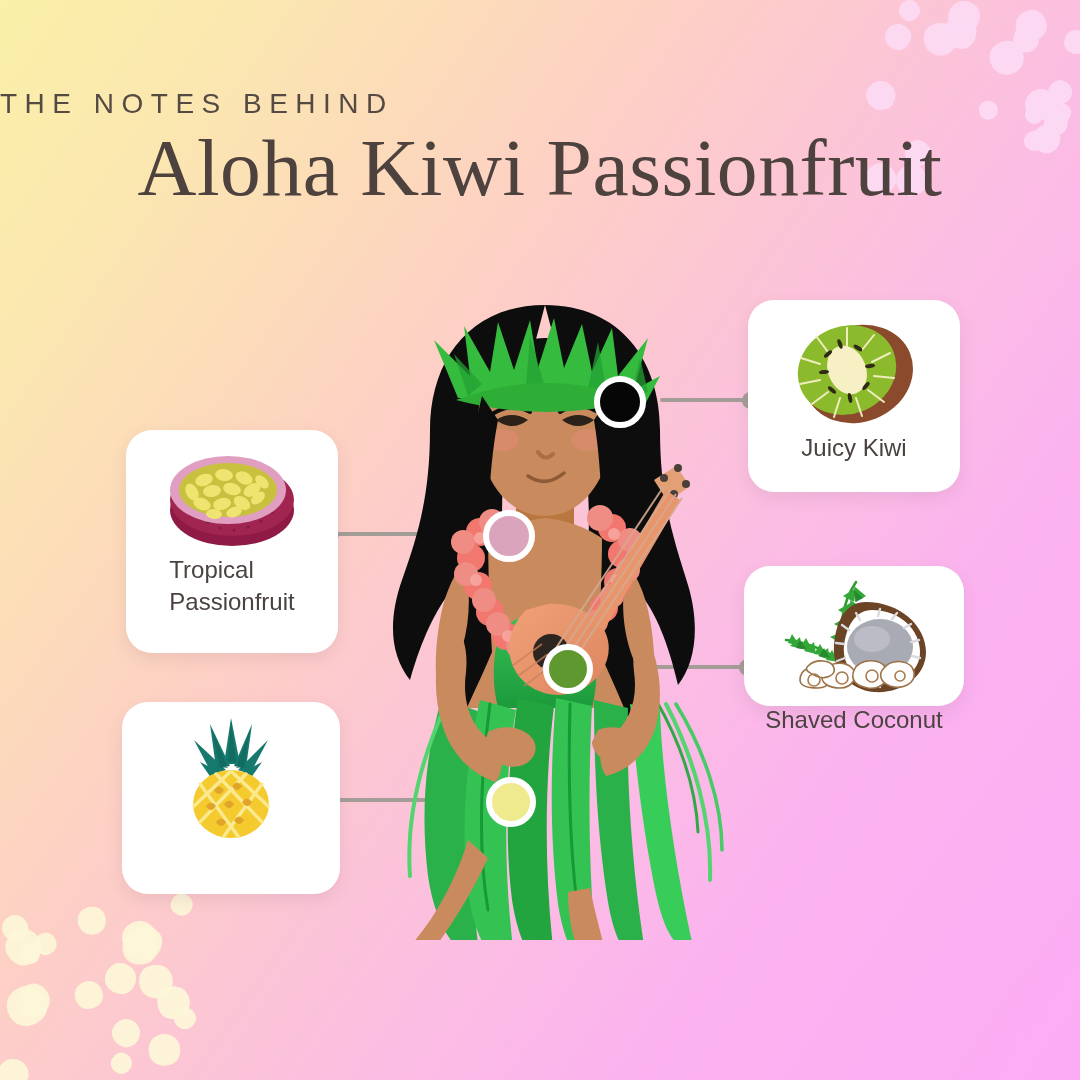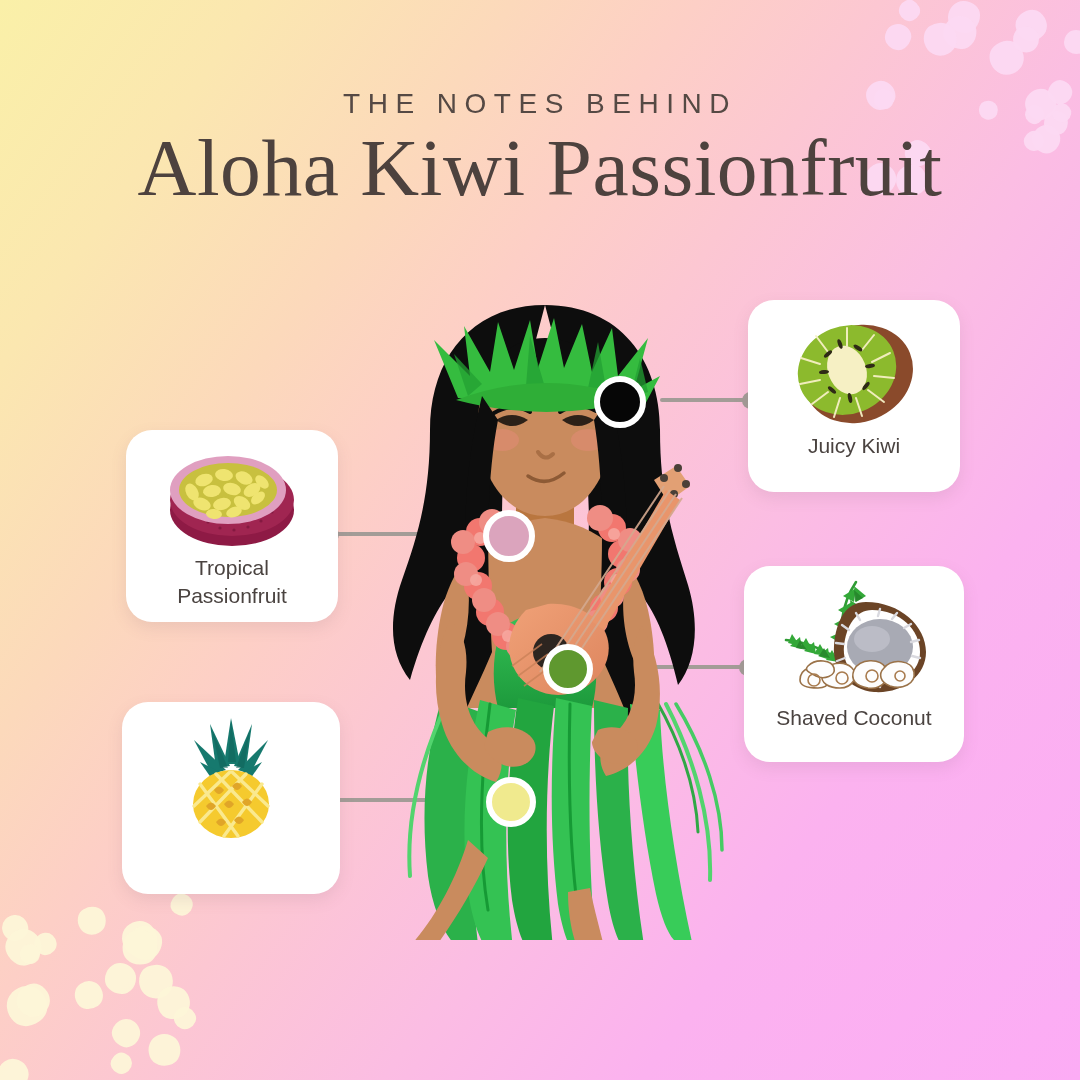--- a/index.html
+++ b/index.html
@@ -26,21 +26,21 @@
   
   .confetti{position:absolute;pointer-events:none;}
   .confetti .d{position:absolute;border-radius:48% 52% 46% 54% / 52% 44% 56% 48%;}
   #confetti-tr{right:-10px;top:-14px;width:230px;height:200px;}
   #confetti-tr .d{background:#fcd9f2;opacity:.95;}
   #confetti-bl{left:-14px;bottom:-12px;width:220px;height:190px;}
   #confetti-bl .d{background:#fdf6d8;opacity:.95;}
 
   
   #kicker{
-    position:absolute;left:0;right:0;top:88px;text-align:center;
+    position:absolute;left:0;right:0;top:88px;
     font-family:"Liberation Sans", sans-serif;
     font-size:28px;letter-spacing:7.5px;font-weight:400;
     color:#554944;
   }
   #maintitle{
     position:absolute;left:0;right:0;top:126px;text-align:center;
     font-family:"Liberation Serif", serif;
     font-size:80px;line-height:1.05;font-weight:400;
     color:#4d423e;letter-spacing:.5px;
     transform:scaleX(1.02);
@@ -60,21 +60,21 @@
   
   .card{
     position:absolute;background:#ffffff;border-radius:26px;
     box-shadow:0 6px 16px rgba(120,90,110,.13);
     display:flex;flex-direction:column;align-items:center;justify-content:flex-start;
     box-sizing:border-box;
   }
   .card .art{display:flex;align-items:center;justify-content:center;}
   .card .caption{
     font-family:"Liberation Sans", sans-serif;
-    font-size:21px;color:#4a4340;text-align:center;line-height:1.33;
+    font-size:24px;color:#4a4340;text-align:left;line-height:1.33;
   }
 
   
   #watermark{
     position:absolute;left:0;right:0;top:915px;text-align:center;
     font-family:"Liberation Sans", sans-serif;
     font-size:19px;color:#ffffff;opacity:.92;letter-spacing:.2px;
   }
   #illustration{position:absolute;left:330px;top:280px;width:430px;height:660px;}
 </style>
@@ -345,21 +345,21 @@
           <ellipse cx="82" cy="72" rx="5" ry="2" transform="rotate(130 82 72)"></ellipse>
           <ellipse cx="86" cy="52" rx="5" ry="2" transform="rotate(172 86 52)"></ellipse>
           <ellipse cx="74" cy="34" rx="5" ry="2" transform="rotate(214 74 34)"></ellipse>
           <ellipse cx="56" cy="30" rx="5" ry="2" transform="rotate(250 56 30)"></ellipse>
         </g>
       </svg>
     </div>
     <div class="caption">Juicy Kiwi</div>
   </div>
 
-  <div class="card" id="card-passionfruit" style="left:126px;top:430px;width:212px;height:192px;padding-top:14px;">
+  <div class="card" id="card-passionfruit" style="left:126px;top:430px;width:212px;height:223px;padding-top:14px;">
     <div class="art">
       <svg width="140" height="110" viewBox="0 0 140 110">
         <ellipse cx="70" cy="66" rx="62" ry="36" fill="#8e1a45"></ellipse>
         <ellipse cx="70" cy="56" rx="62" ry="36" fill="#a02551"></ellipse>
         <g fill="#6e1034" opacity=".55">
           <circle cx="34" cy="70" r="1.6"></circle>
             <circle cx="46" cy="78" r="1.6"></circle>
             <circle cx="58" cy="84" r="1.6"></circle>
           <circle cx="72" cy="86" r="1.6"></circle>
             <circle cx="86" cy="83" r="1.6"></circle>
@@ -392,21 +392,21 @@
           <ellipse cx="72" cy="68" rx="8" ry="5" transform="rotate(-20 72 68)"></ellipse>
         </g>
       </svg>
     </div>
     <div class="caption">
       <span>Tropical</span><br>
       <span>Passionfruit</span>
     </div>
   </div>
 
-  <div class="card" id="card-coconut" style="left:744px;top:566px;width:220px;height:196px;padding-top:10px;">
+  <div class="card" id="card-coconut" style="left:744px;top:566px;width:220px;height:140px;padding-top:10px;">
     <div class="art">
       <svg width="160" height="128" viewBox="0 0 160 128">
         <g stroke="#2f9c34" stroke-width="2.6" fill="none" stroke-linecap="round">
           <path d="M72 88 C64 58 66 30 82 6"></path>
           <path d="M72 88 C52 74 34 66 12 64"></path>
         </g>
         <g fill="#33a838">
           <path d="M80 10 l12 10 l-10 6 Z"></path>
             <path d="M76 24 l14 9 l-12 7 Z"></path>
           <path d="M73 38 l15 8 l-13 8 Z"></path>

